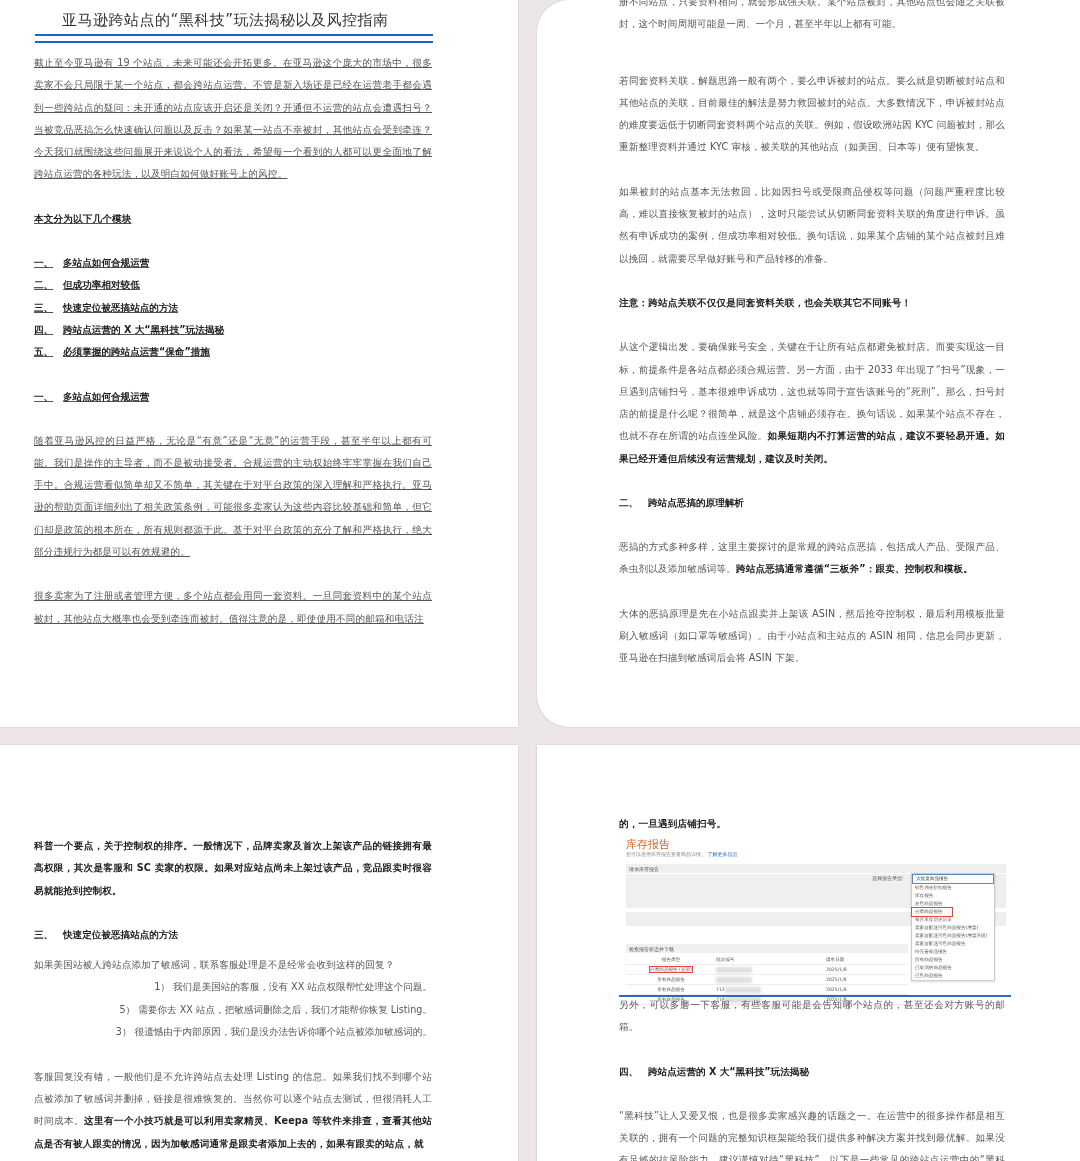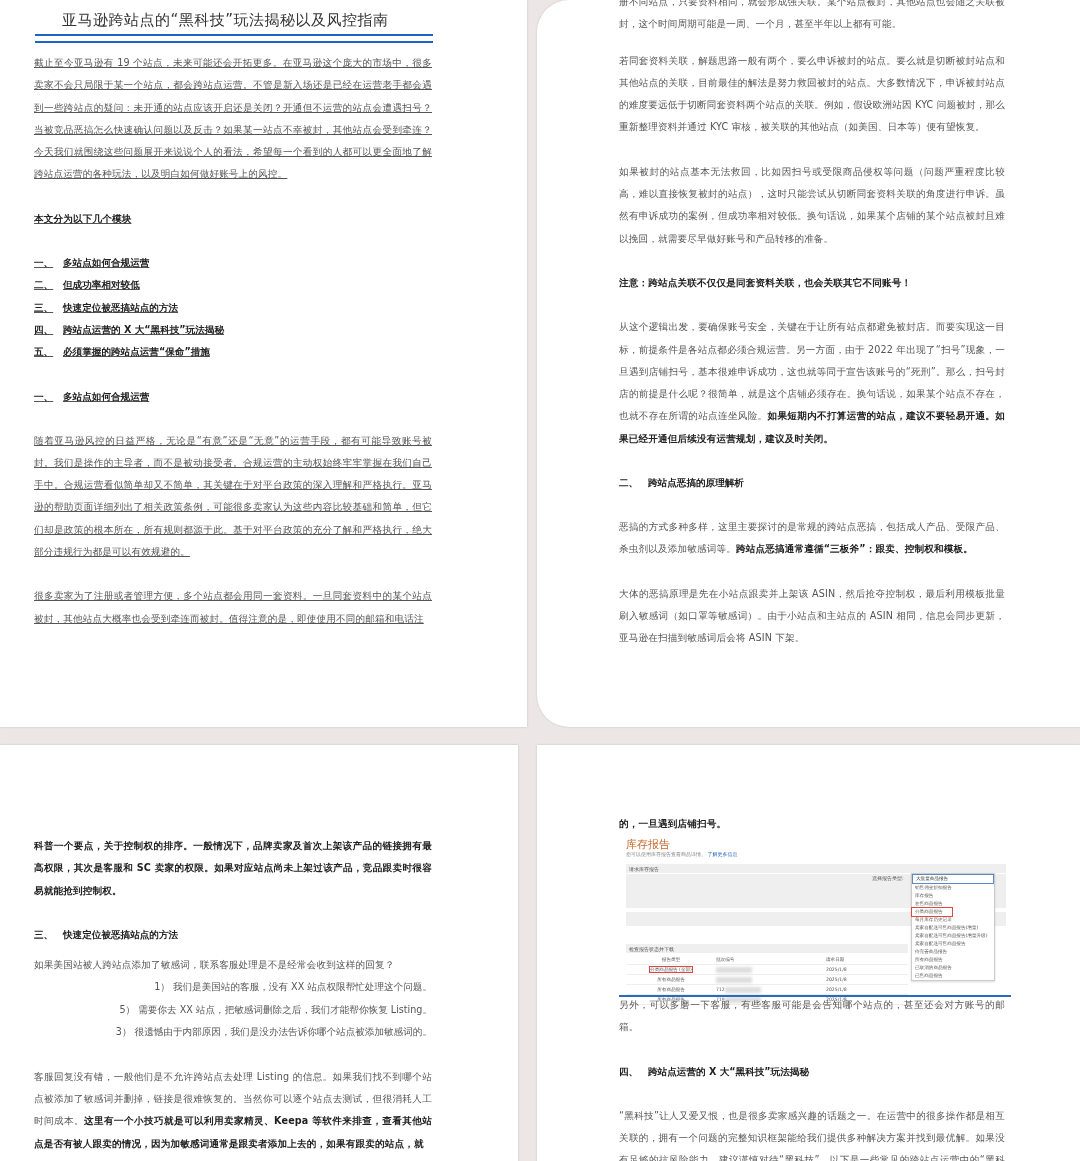--- a/index.html
+++ b/index.html
@@ -1,19 +1,19 @@
 <!DOCTYPE html>
 <html><head>
 <meta charset="utf-8">
 <style>
   html, body { margin:0; padding:0; }
   body { width:1080px; height:1161px; background:#ede6e6; position:relative; overflow:hidden;
          font-family:"DejaVu Sans","Liberation Sans",sans-serif; color:#555; }
   .page { position:absolute; background:#fff; box-shadow:0 0 2px rgba(0,0,0,0.18); overflow:hidden; }
-  #p1 { left:0; top:0; width:518px; height:727px;padding-left:9px; }
+  #p1 { left:0; top:0; width:518px; height:727px; }
   #p2 { left:537px; top:0; width:608px; height:727px;border-radius:32px; }
   #p3 { left:0; top:745px; width:518px; height:420px; }
   #p4 { left:537px; top:745px; width:543px; height:420px; }
   .content { position:absolute; }
   #p1 .content, #p3 .content { left:34px; width:398px; }
   #p2 .content, #p4 .content { left:82px; width:386px; }
   p { margin:0; font-size:9.6px; line-height:22.3px; letter-spacing:0.15px; text-align:justify; }
   .b { font-weight:bold; color:#222; }
   .title { position:absolute; left:62px; top:11px; font-size:15px; color:#333; letter-spacing:0.5px; }
   .title-rule { position:absolute; left:35px; top:34px; width:398px; height:5px;
@@ -73,32 +73,32 @@
         </div>
       <div class="toc-row">
           <span class="toc-num">五、</span>
           <span>必须掌握的跨站点运营“保命”措施</span>
         </div>
     </div>
     <div class="sec-head" style="margin-top:22px;">
       <span class="n">一、</span>
         <span>多站点如何合规运营</span>
     </div>
-    <p style="margin-top:22px;">随着亚马逊风控的日益严格，无论是“有意”还是“无意”的运营手段，都有可能导致账号被封。我们是操作的主导者，而不是被动接受者。合规运营的主动权始终牢牢掌握在我们自己手中。合规运营看似简单却又不简单，其关键在于对平台政策的深入理解和严格执行。亚马逊的帮助页面详细列出了相关政策条例，可能很多卖家认为这些内容比较基础和简单，但它们却是政策的根本所在，所有规则都源于此。基于对平台政策的充分了解和严格执行，绝大部分违规行为都是可以有效规避的。</p>
+    <p style="margin-top:22px;">随着亚马逊风控的日益严格，无论是“有意”还是“无意”的运营手段，甚至半年以上都有可能。我们是操作的主导者，而不是被动接受者。合规运营的主动权始终牢牢掌握在我们自己手中。合规运营看似简单却又不简单，其关键在于对平台政策的深入理解和严格执行。亚马逊的帮助页面详细列出了相关政策条例，可能很多卖家认为这些内容比较基础和简单，但它们却是政策的根本所在，所有规则都源于此。基于对平台政策的充分了解和严格执行，绝大部分违规行为都是可以有效规避的。</p>
     <p style="margin-top:22px;">很多卖家为了注册或者管理方便，多个站点都会用同一套资料。一旦同套资料中的某个站点被封，其他站点大概率也会受到牵连而被封。值得注意的是，即使使用不同的邮箱和电话注</p>
   </div>
 </div>
 
 <div class="page" id="p2">
   <div class="content" style="top:-9px;">
     <p>册不同站点，只要资料相同，就会形成强关联。某个站点被封，其他站点也会随之关联被封，这个时间周期可能是一周、一个月，甚至半年以上都有可能。</p>
-    <p style="margin-top:14px;">若同套资料关联，解题思路一般有两个，要么申诉被封的站点。要么就是切断被封站点和其他站点的关联，目前最佳的解法是努力救回被封的站点。大多数情况下，申诉被封站点的难度要远低于切断同套资料两个站点的关联。例如，假设欧洲站因 KYC 问题被封，那么重新整理资料并通过 KYC 审核，被关联的其他站点（如美国、日本等）便有望恢复。</p>
+    <p style="margin-top:34px;">若同套资料关联，解题思路一般有两个，要么申诉被封的站点。要么就是切断被封站点和其他站点的关联，目前最佳的解法是努力救回被封的站点。大多数情况下，申诉被封站点的难度要远低于切断同套资料两个站点的关联。例如，假设欧洲站因 KYC 问题被封，那么重新整理资料并通过 KYC 审核，被关联的其他站点（如美国、日本等）便有望恢复。</p>
     <p style="margin-top:22px;">如果被封的站点基本无法救回，比如因扫号或受限商品侵权等问题（问题严重程度比较高，难以直接恢复被封的站点），这时只能尝试从切断同套资料关联的角度进行申诉。虽然有申诉成功的案例，但成功率相对较低。换句话说，如果某个店铺的某个站点被封且难以挽回，就需要尽早做好账号和产品转移的准备。</p>
     <p class="b" style="margin-top:22px;">注意：跨站点关联不仅仅是同套资料关联，也会关联其它不同账号！</p>
-    <p style="margin-top:22px;"><span>从这个逻辑出发，要确保账号安全，关键在于让所有站点都避免被封店。而要实现这一目标，前提条件是各站点都必须合规运营。另一方面，由于 2022 年出现了“扫号”现象，一旦遇到店铺扫号，基本很难申诉成功，这也就等同于宣告该账号的“死刑”。那么，扫号封店的前提是什么呢？很简单，就是这个店铺必须存在。换句话说，如果某个站点不存在，也就不存在所谓的站点连坐风险。</span><span class="b">如果短期内不打算运营的站点，建议不要轻易开通。如果已经开通但后续没有运营规划，建议及时关闭。</span></p>
+    <p style="margin-top:22px;"><span>从这个逻辑出发，要确保账号安全，关键在于让所有站点都避免被封店。而要实现这一目标，前提条件是各站点都必须合规运营。另一方面，由于 2033 年出现了“扫号”现象，一旦遇到店铺扫号，基本很难申诉成功，这也就等同于宣告该账号的“死刑”。那么，扫号封店的前提是什么呢？很简单，就是这个店铺必须存在。换句话说，如果某个站点不存在，也就不存在所谓的站点连坐风险。</span><span class="b">如果短期内不打算运营的站点，建议不要轻易开通。如果已经开通但后续没有运营规划，建议及时关闭。</span></p>
     <div class="sec-head" style="margin-top:22px;">
       <span class="n">二、</span>
         <span>跨站点恶搞的原理解析</span>
     </div>
     <p style="margin-top:22px;"><span>恶搞的方式多种多样，这里主要探讨的是常规的跨站点恶搞，包括成人产品、受限产品、杀虫剂以及添加敏感词等。</span><span class="b">跨站点恶搞通常遵循“三板斧”：跟卖、控制权和模板。</span></p>
     <p style="margin-top:22px;">大体的恶搞原理是先在小站点跟卖并上架该 ASIN，然后抢夺控制权，最后利用模板批量刷入敏感词（如口罩等敏感词）。由于小站点和主站点的 ASIN 相同，信息会同步更新，亚马逊在扫描到敏感词后会将 ASIN 下架。</p>
   </div>
 </div>
 
 <div class="page" id="p3">

